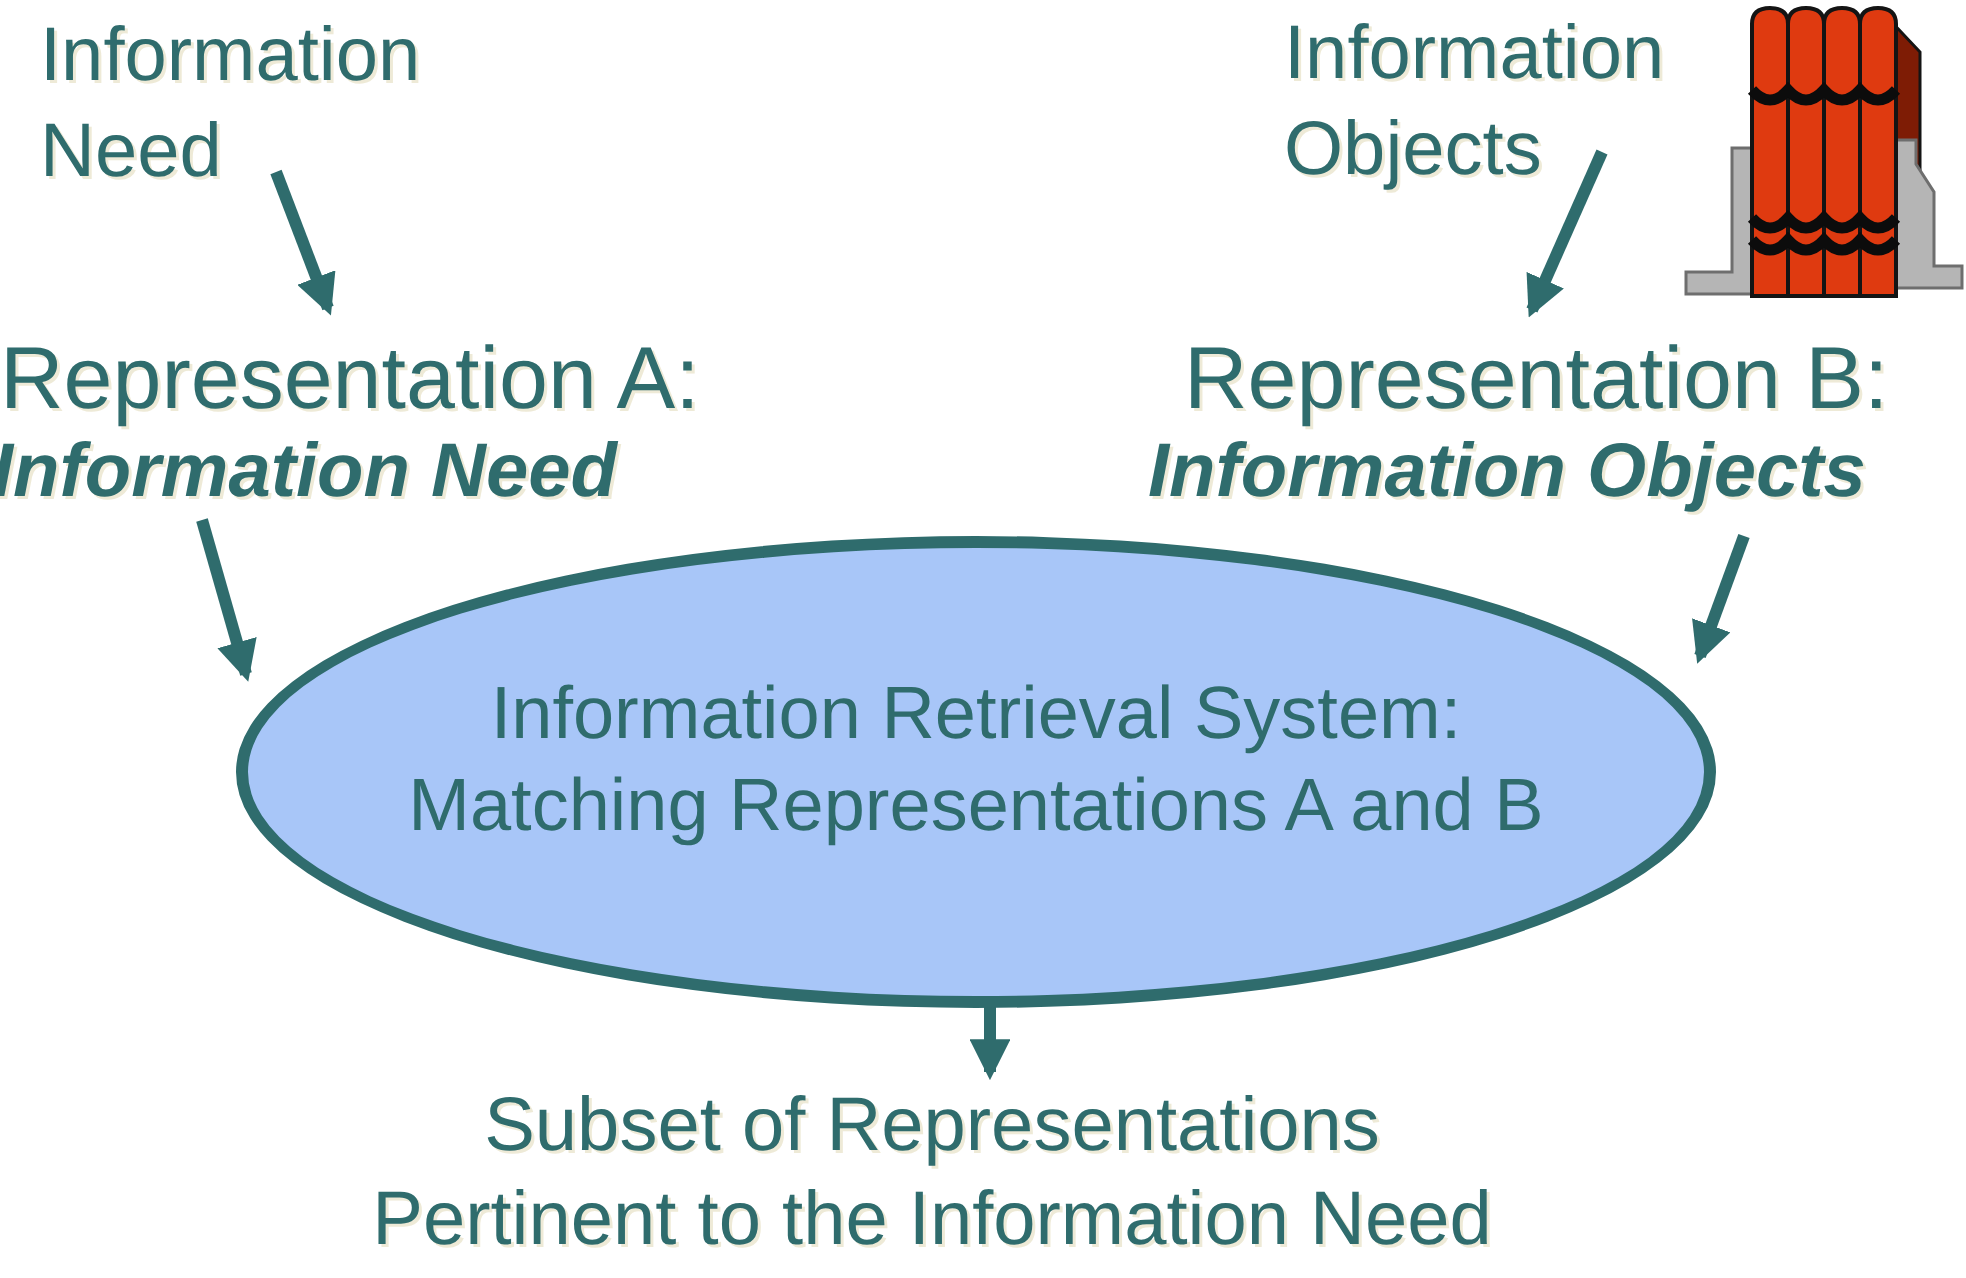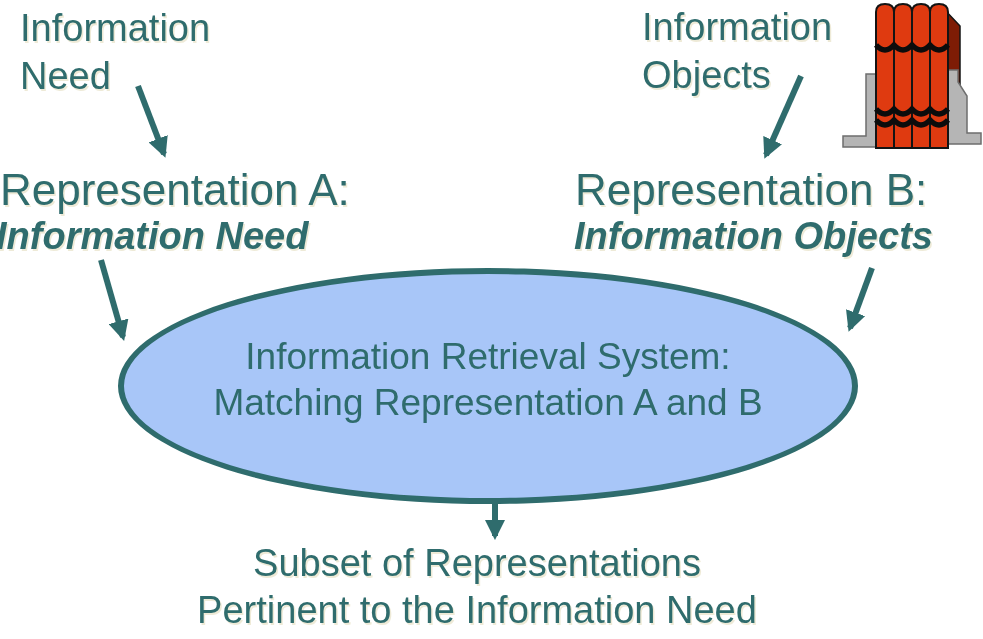--- a/index.html
+++ b/index.html
@@ -30,21 +30,21 @@
     color:var(--teal);
     text-shadow:1.5px 1.5px 0 rgba(205,195,140,0.35);
   }
   .lbl.need{left:20px;top:4px;}
   .lbl.objects{left:642px;top:3px;}
 
   .rep{position:absolute;text-shadow:1.5px 1.5px 0 rgba(205,195,140,0.35);}
   .rep-a{left:0px;top:166px;}
   .rep-b{left:574px;top:166px;}
   .rep-title{font-size:44px;line-height:47px;}
-  .rep-b .rep-title{margin-left:1px;}
+  .rep-b .rep-title{margin-left:18px;}
   .rep-sub{font-size:38px;line-height:47px;font-weight:bold;font-style:italic;}
   .rep-a .rep-sub{margin-left:-4px;}
 
   .ellipse{
     position:absolute;
     left:118px;top:268px;
     width:740px;height:236px;
     background:var(--ellipse-fill);
     border:6px solid var(--teal);
     border-radius:50%;
@@ -53,21 +53,21 @@
   }
   .ellipse-text{
     font-size:37px;line-height:46px;
     text-align:center;
     white-space:pre-line;
     transform:translateY(-6px);
     color:var(--teal);
   }
 
   .lbl.output{
-    left:127px;top:540px;
+    left:116px;top:540px;
     width:700px;
     text-align:center;
     font-size:38px;line-height:47px;
   }
 
   .books-icon{position:absolute;left:840px;top:0px;width:143px;height:152px;}
   .bk-red{fill:var(--book-red);stroke:#141414;stroke-width:2;}
   .bk-dark{fill:var(--book-dark-red);stroke:#141414;stroke-width:1.5;}
   .bk-end{fill:var(--bookend-gray);stroke:#6e6e6e;stroke-width:1.5;}
   .bk-band{fill:none;stroke:#0c0c0c;stroke-width:5.5;}
@@ -119,19 +119,19 @@
     <div class="rep-sub">Information Need</div>
   </div>
 
   <div class="rep rep-b">
     <div class="rep-title">Representation B:</div>
     <div class="rep-sub">Information Objects</div>
   </div>
 
   <div class="ellipse">
     <div class="ellipse-text">Information Retrieval System:
-Matching Representation A and B</div>
+Matching Representations A and B</div>
   </div>
 
   <div class="lbl output">Subset of Representations
 Pertinent to the Information Need</div>
 
 </div>
 
 </body></html>

